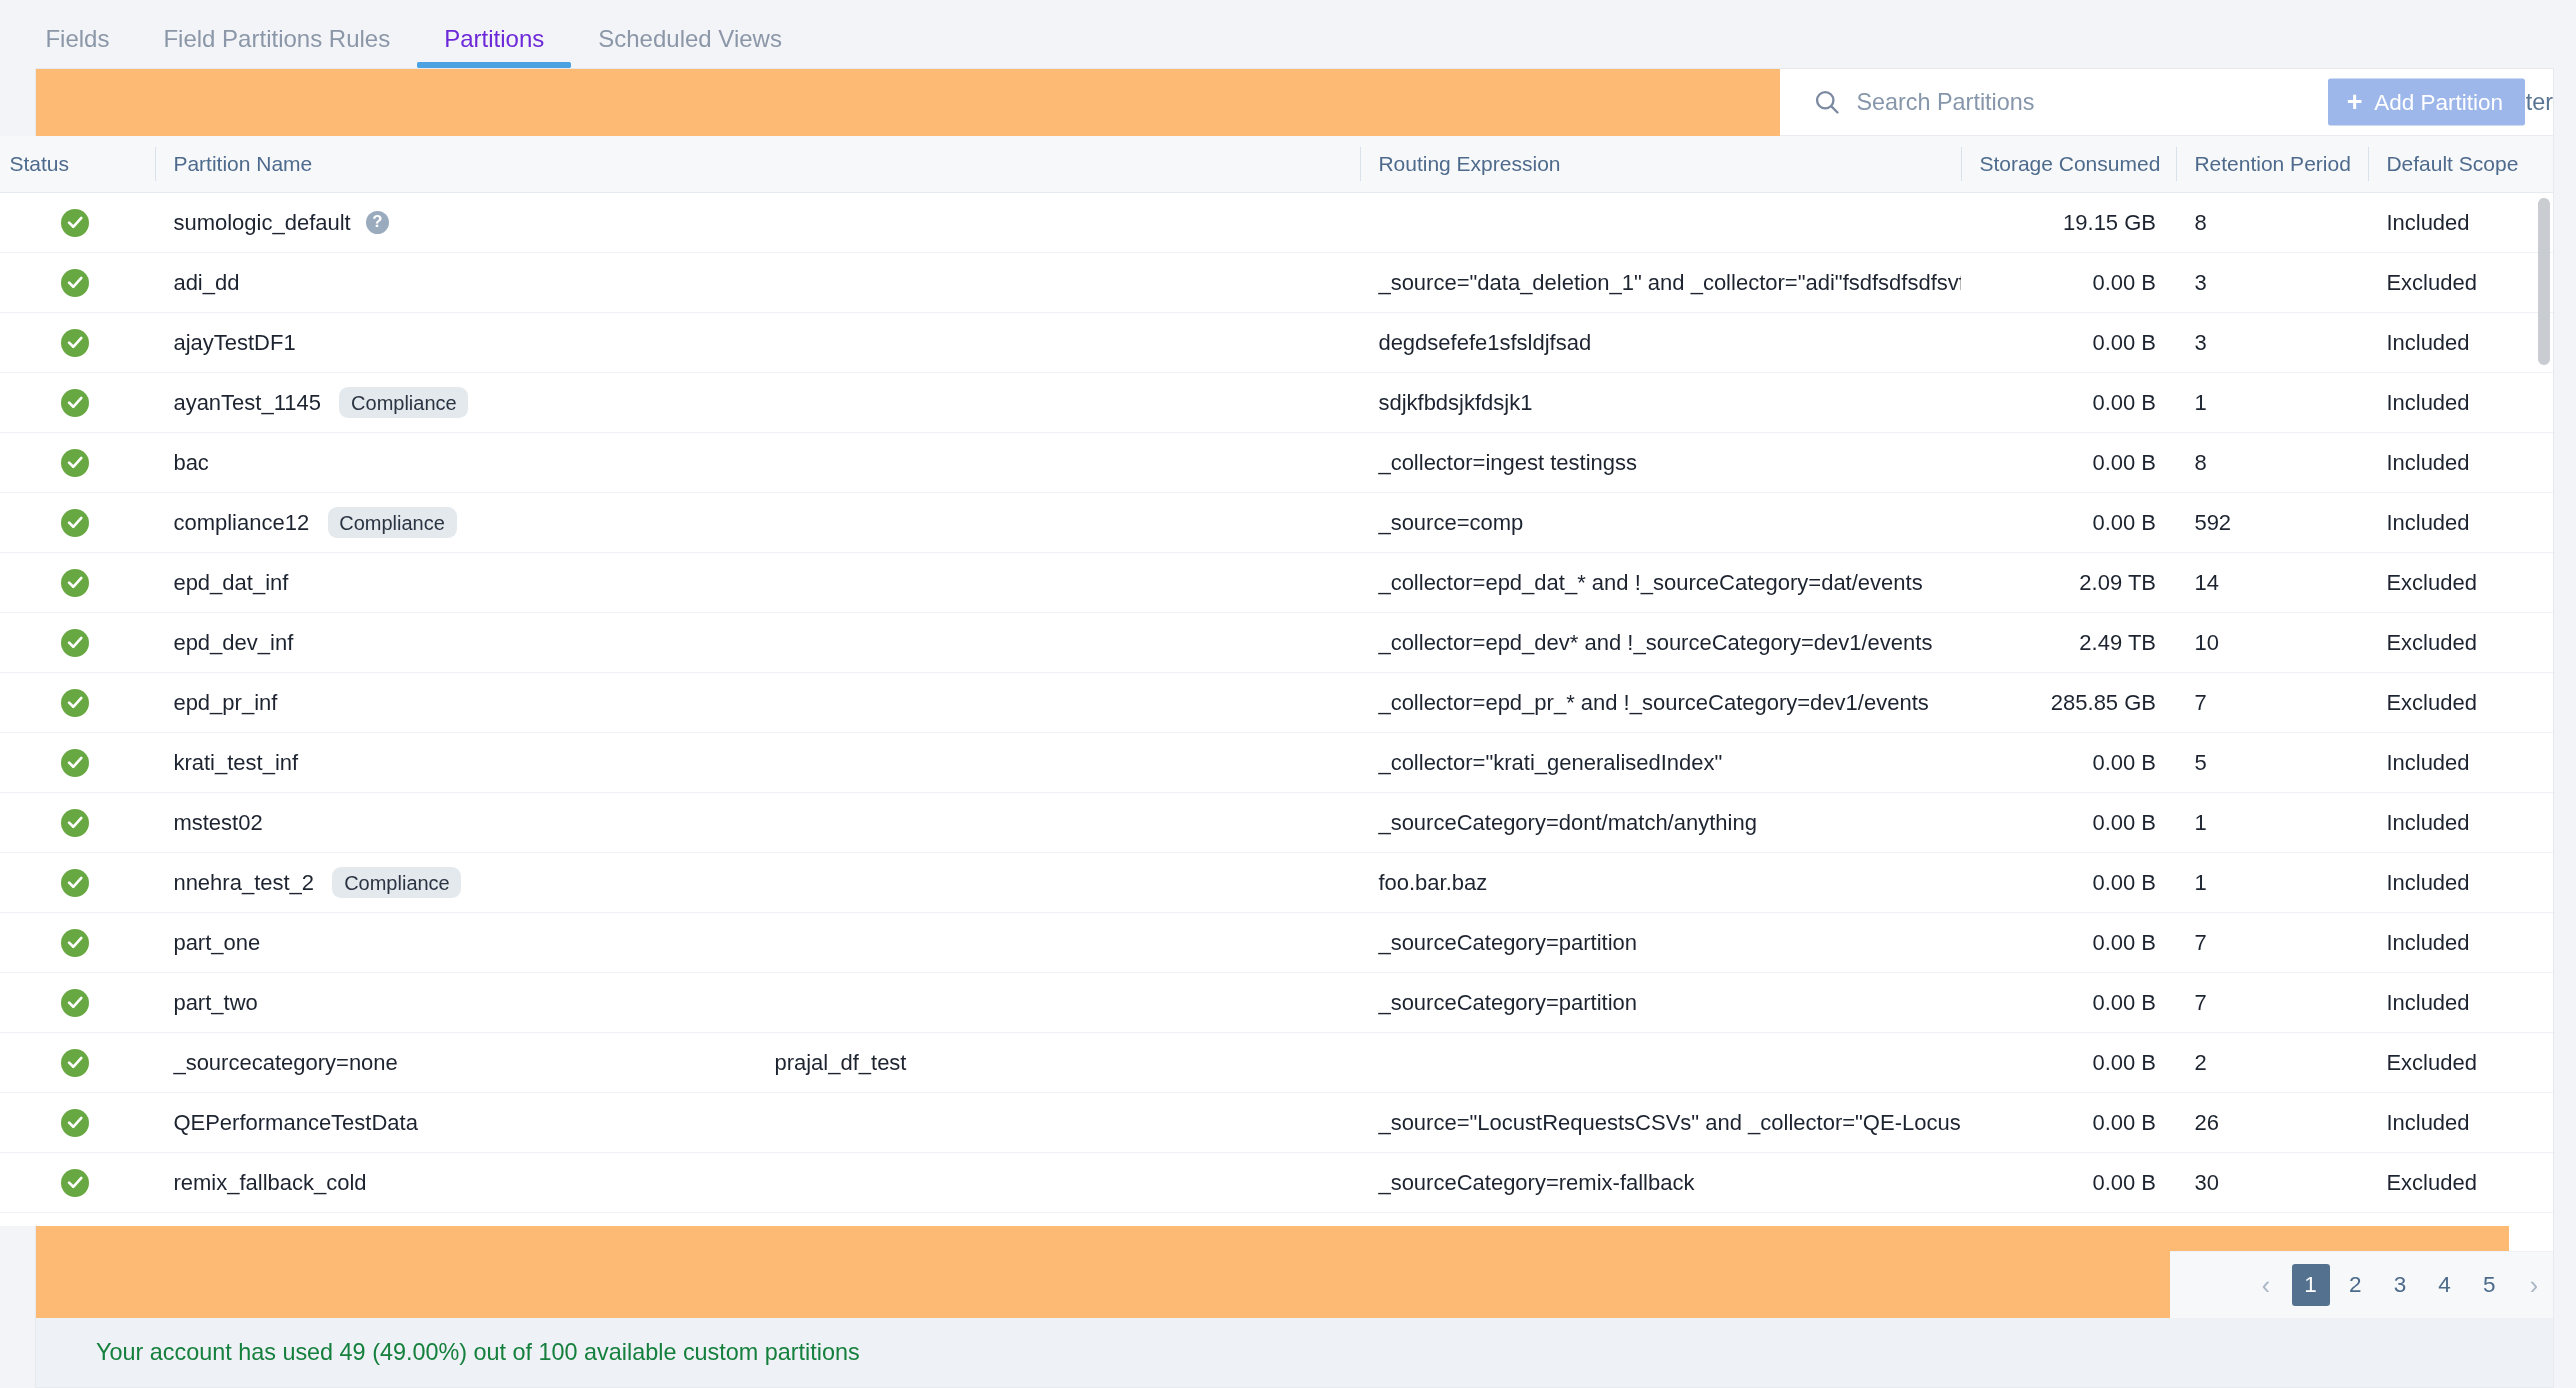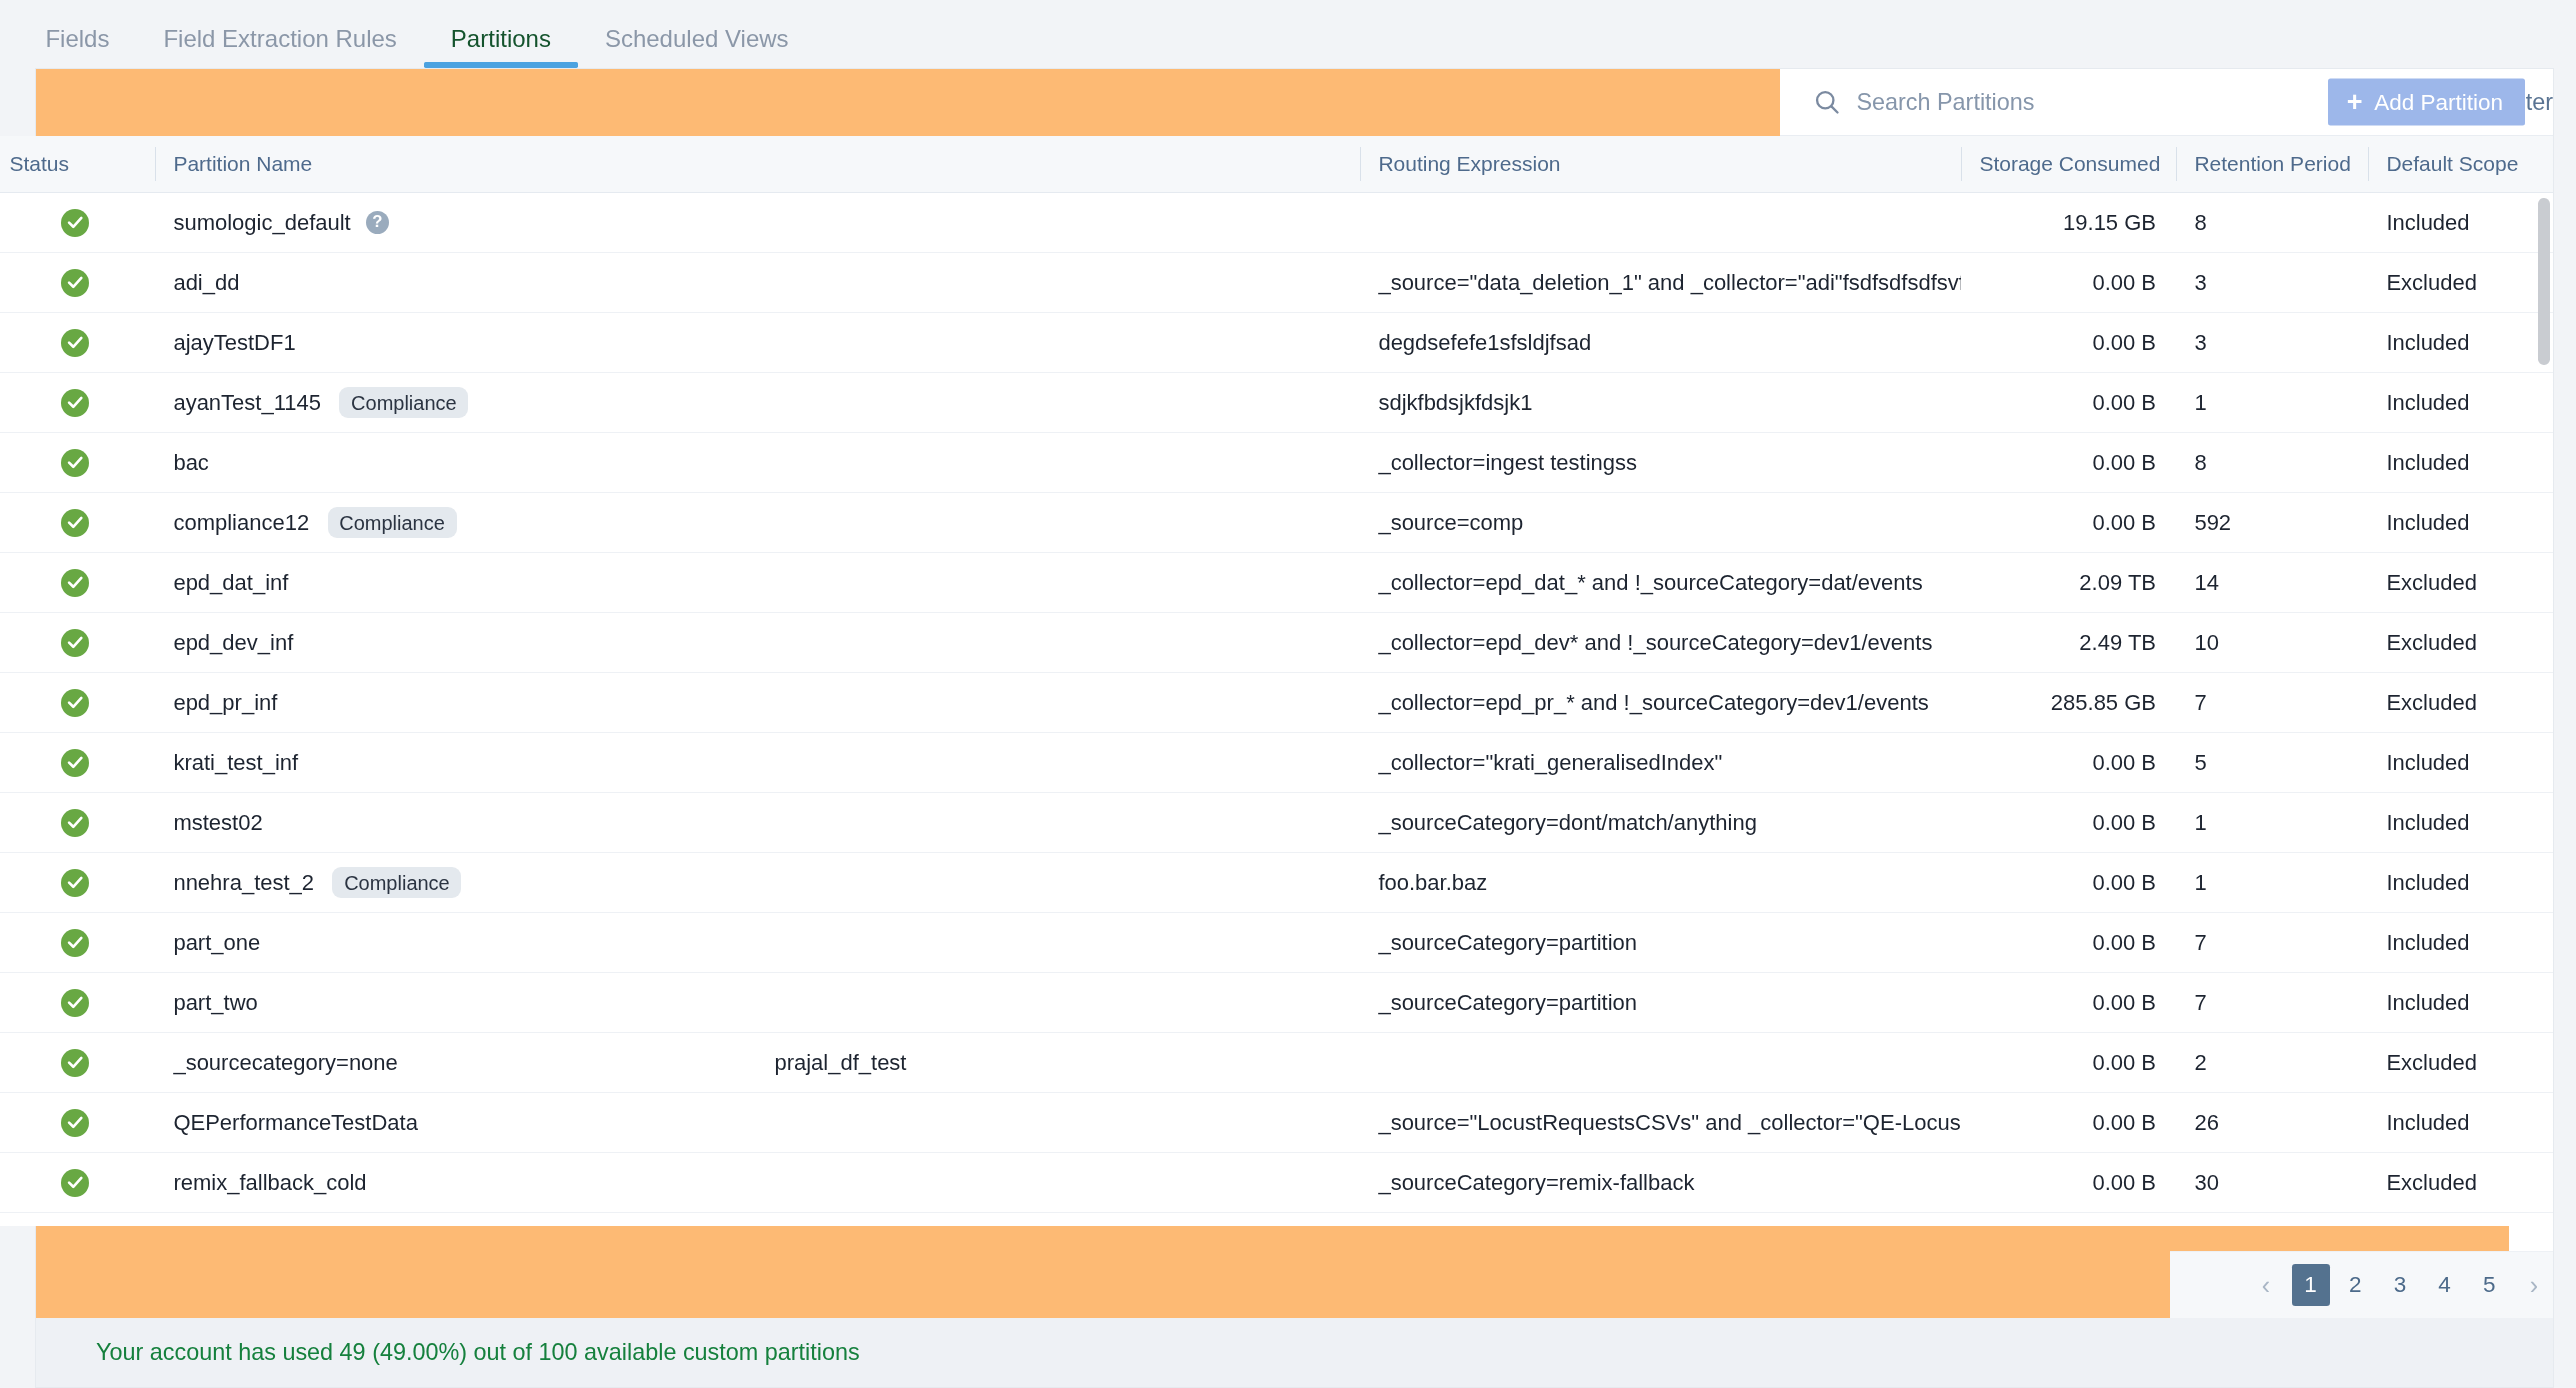--- a/index.html
+++ b/index.html
@@ -24,21 +24,21 @@
   }
   .tab {
     position: relative;
     padding: 0 27px 16.7px 27px;
     font-size: 24px;
     color: #8b97a8;
     line-height: 1;
     cursor: pointer;
     white-space: nowrap;
   }
-  .tab.active { color: #14532d; }
+  .tab.active { color: #6d28d9; }
   .tab.active::after {
     content: "";
     position: absolute;
     left: 0; right: 0; bottom: 0;
     height: 5.8px;
     background: #4ca2e0;
     border-radius: 1.7px;
   }
 
   
@@ -266,21 +266,21 @@
     border-top: none;
   }
 </style>
 </head>
 <body>
 
 <div class="page">
 
   <div class="tabbar">
     <div class="tab"><span>Fields</span></div>
-    <div class="tab"><span>Field Extraction Rules</span></div>
+    <div class="tab"><span>Field Partitions Rules</span></div>
     <div class="tab active"><span>Partitions</span></div>
     <div class="tab"><span>Scheduled Views</span></div>
   </div>
 
   <div class="card">
 
     <div class="toolbar">
       <div class="search-wrap">
         <span class="search-icon">
           <svg viewBox="0 0 24 24" fill="none" stroke="currentColor" stroke-width="2" stroke-linecap="round">

